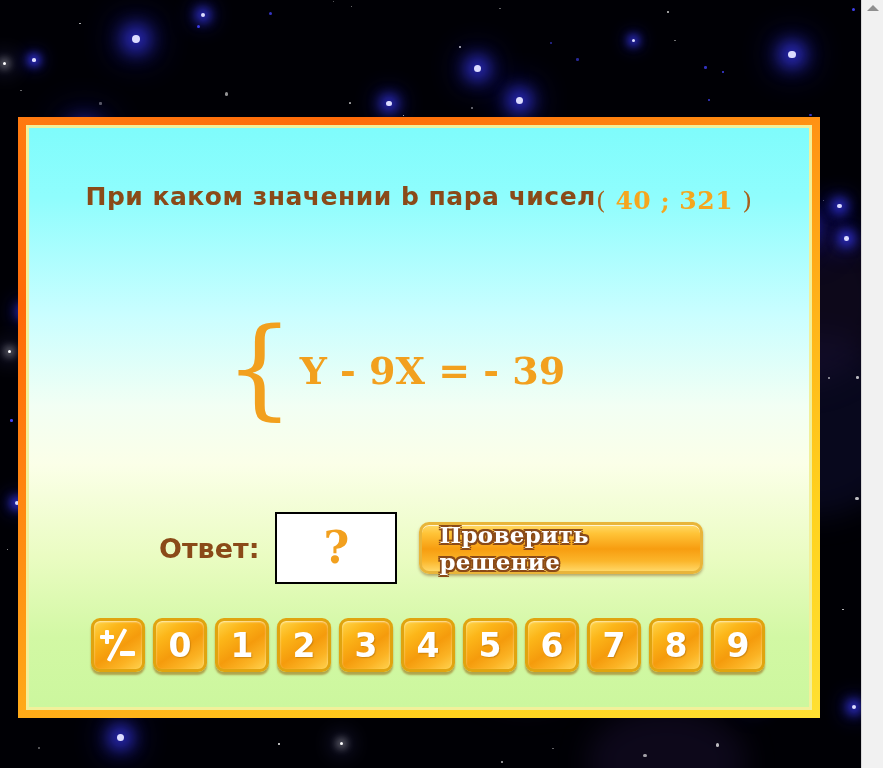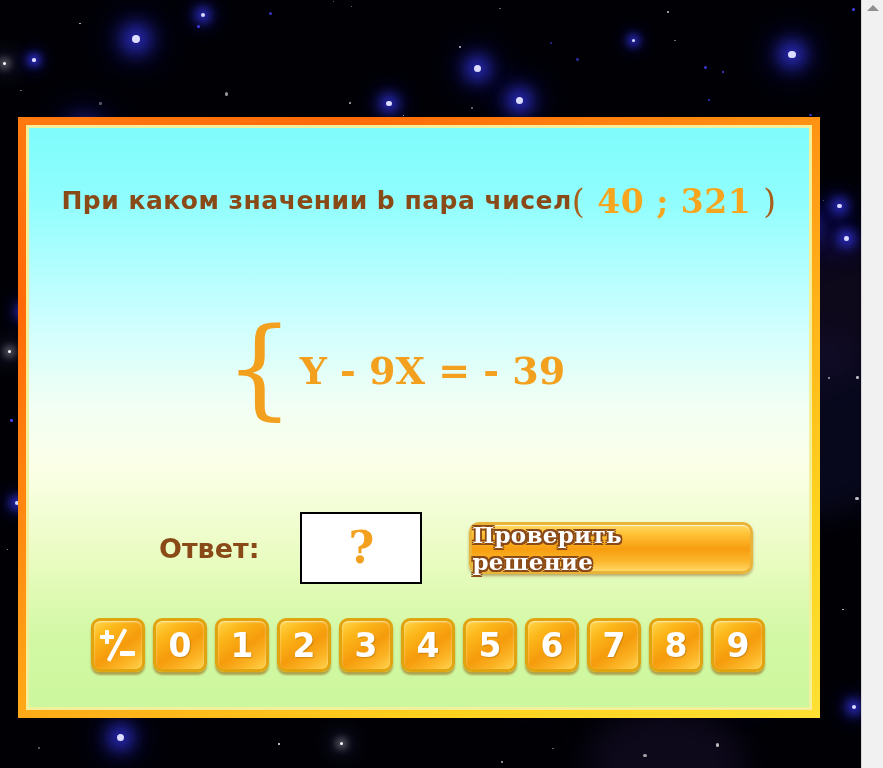--- a/index.html
+++ b/index.html
@@ -77,21 +77,21 @@
     position: absolute; left: 0; right: 0; top: 54px;
     font-size: 25px;
     white-space: nowrap;
   }
   #q-line2 {
     position: absolute; left: 0; right: 0; top: 108px;
     font-size: 25px;
   }
   .pair {
     font-family: "DejaVu Serif", serif;
-    font-size: 33px;
+    font-size: 25px;
     font-weight: bold;
     vertical-align: -4px;
     margin-left: 0;
   }
   .pair .paren { color: #a8601c; font-weight: normal; }
   .pair .num  { color: #f5a61e; }
   .pair .semi { color: #f5a61e; }
 
   
   #equations {
@@ -122,21 +122,20 @@
 
   
   #answer-row {
     position: absolute;
     left: 0; right: 0; top: 384px;
     display: flex;
     align-items: center;
     justify-content: flex-start;
     padding-left: 130px;
     box-sizing: border-box;
-    gap: 25px;
   }
   #answer-label {
     color: #8a4a18;
     font-family: "DejaVu Sans", sans-serif;
     font-weight: bold;
     font-size: 27px;
   }
   #answer-box {
     width: 118px; height: 68px;
     margin-left: 16px;
@@ -173,20 +172,21 @@
     font-family: "DejaVu Serif", serif;
     font-weight: bold;
     font-size: 23px;
     color: #ffffff;
     letter-spacing: .3px;
     text-shadow:
       -1.6px -1.6px 0 #8a4a18,  1.6px -1.6px 0 #8a4a18,
       -1.6px  1.6px 0 #8a4a18,  1.6px  1.6px 0 #8a4a18,
        0 -1.8px 0 #8a4a18, 0 1.8px 0 #8a4a18,
       -1.8px 0 0 #8a4a18, 1.8px 0 0 #8a4a18;
+    padding-left: 17px;
   }
 
   
   #keypad {
     position: absolute;
     left: 62px; top: 490px;
     display: flex;
     gap: 8px;
   }
   .key {

